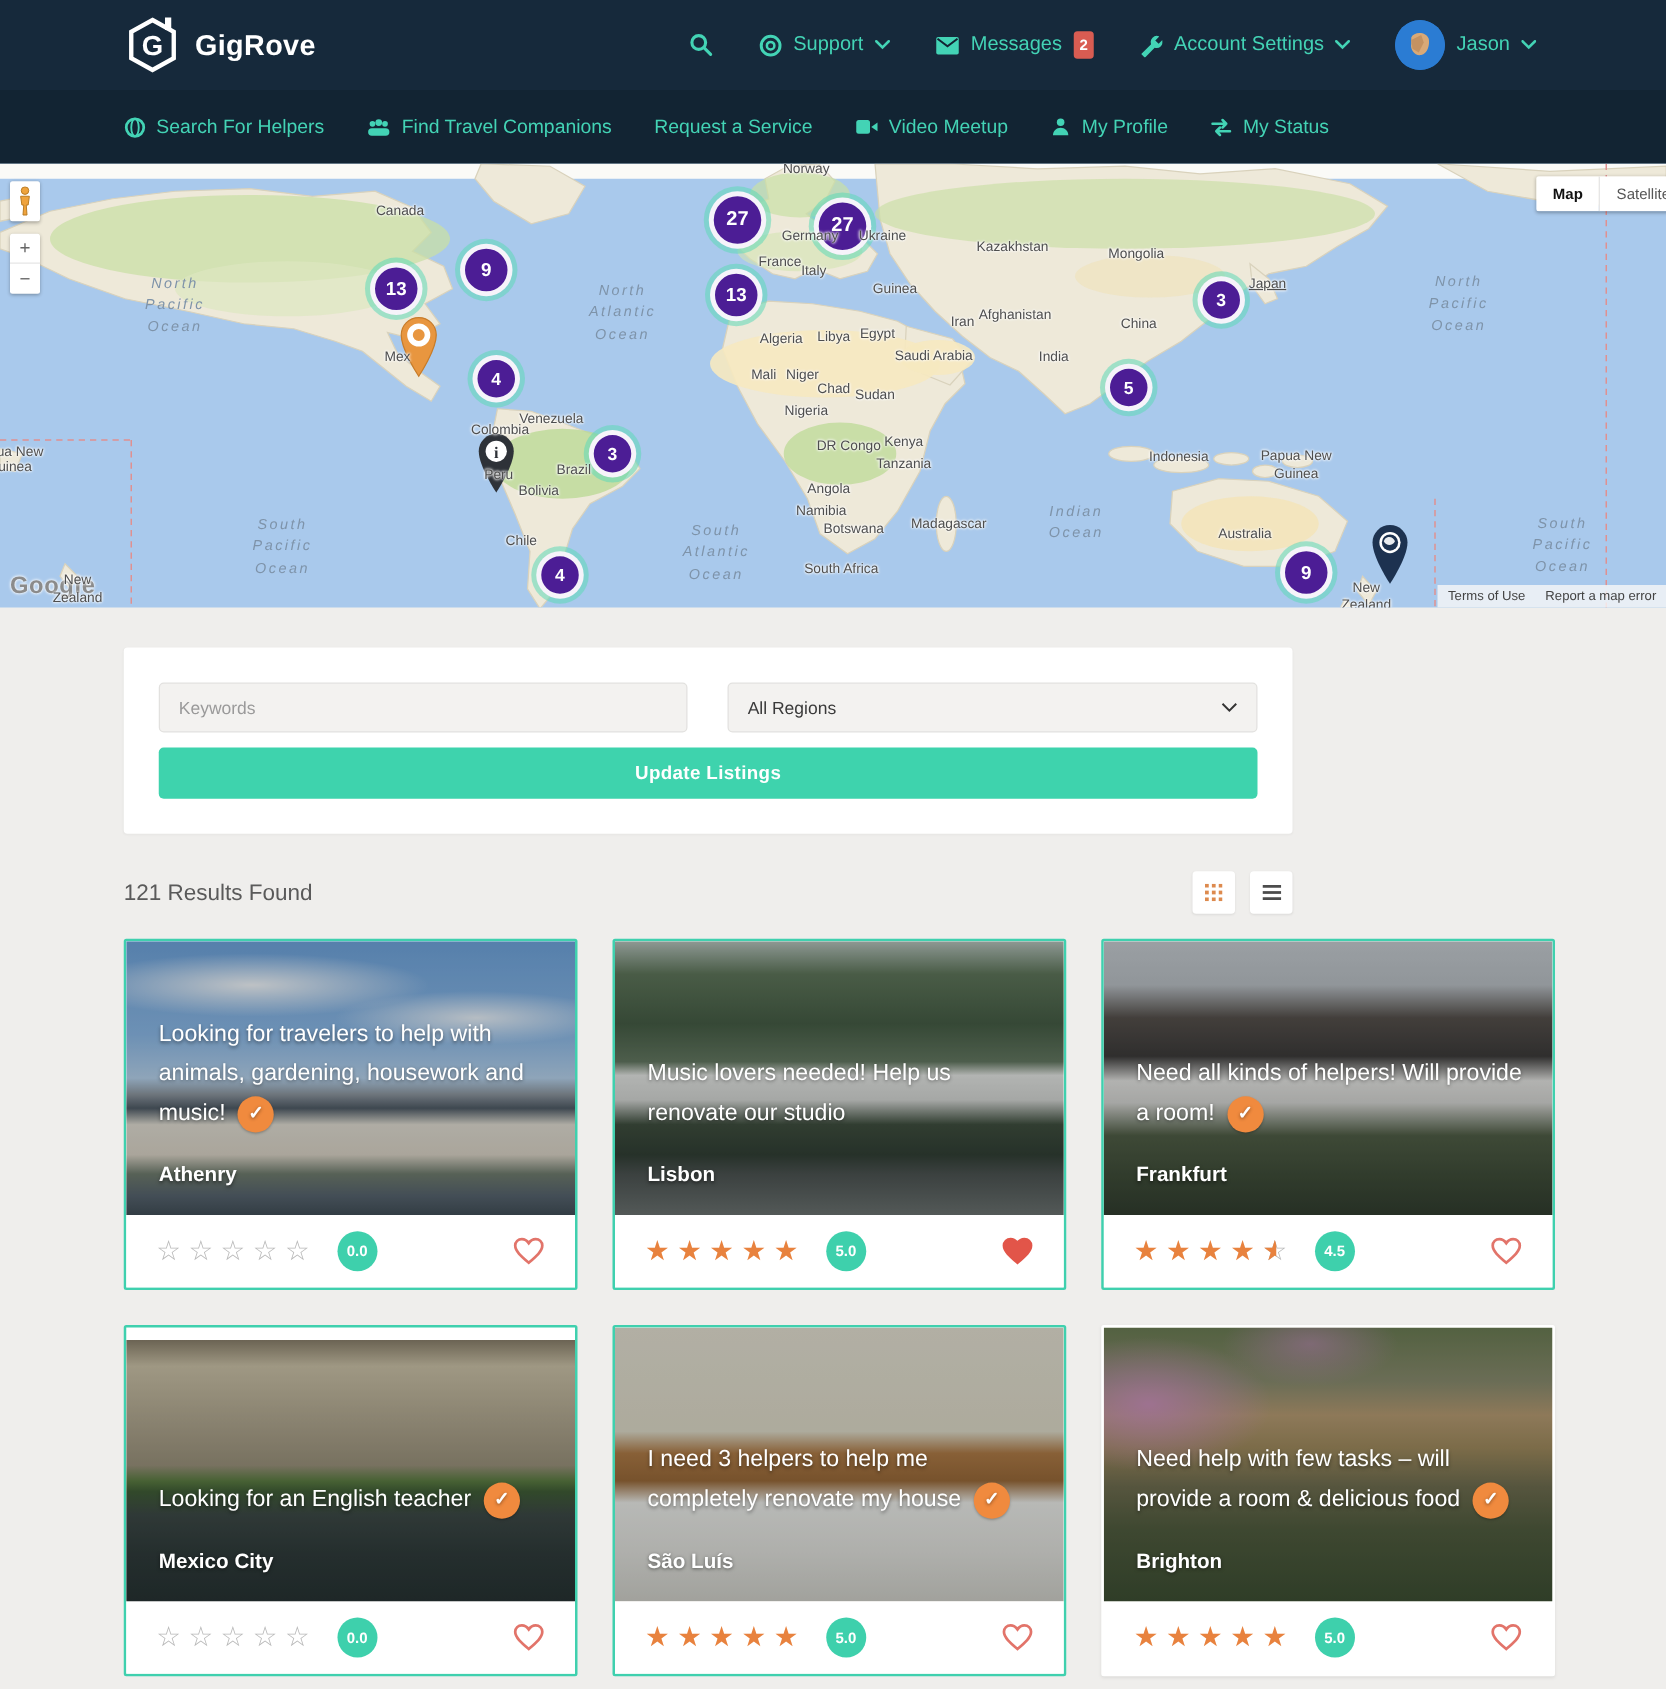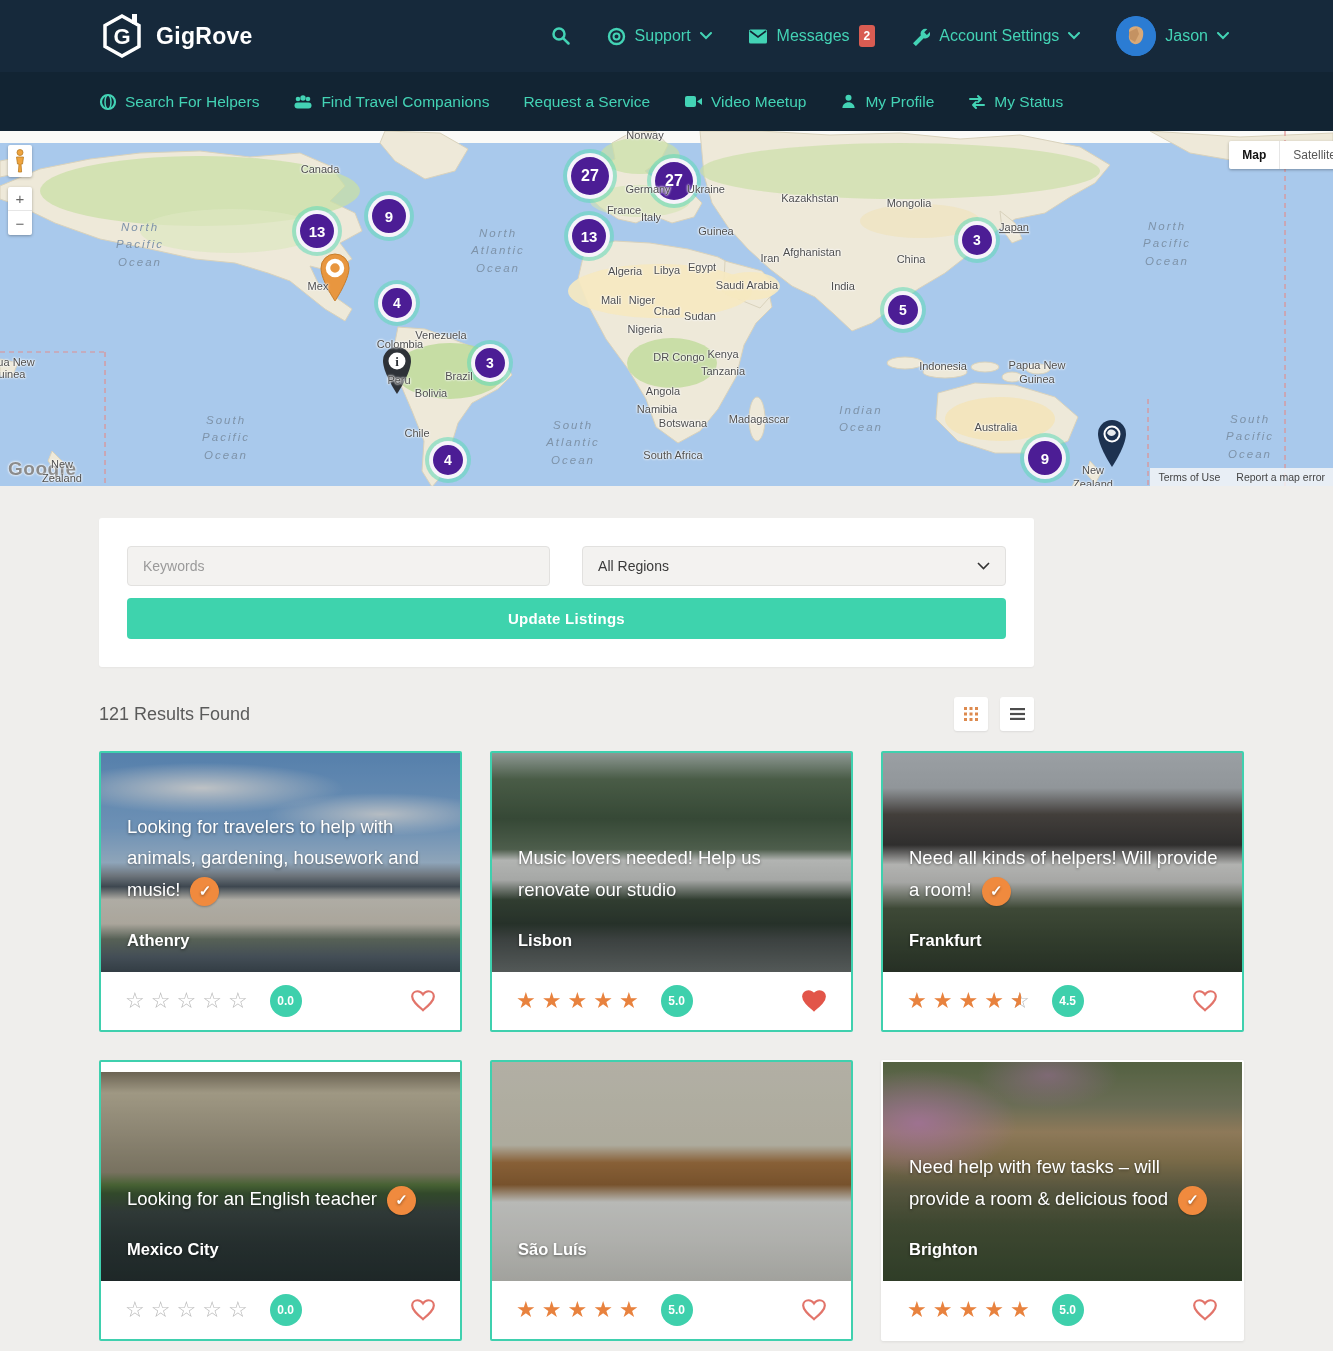--- a/index.html
+++ b/index.html
@@ -500,20 +500,21 @@
           <svg width="26" height="24" viewBox="0 0 24 22">
               <path d="M12 19.5C6.5 14.8 2 11 2 6.8 2 4 4.2 2 6.9 2c2 0 3.9 1.2 5.1 3 1.2-1.8 3.1-3 5.1-3C19.8 2 22 4 22 6.8c0 4.2-4.5 8-10 12.7z"></path>
             </svg>
         </div>
       </div>
     </article>
 
     <article class="card">
       <div class="card-img img-4">
         <div class="img-overlay"></div>
+        <h3 class="card-title"><span>I need 3 helpers to help me completely renovate my house</span><span class="verified">✓</span></h3>
         <div class="card-city">São Luís</div>
       </div>
       <div class="card-footer">
         <div class="stars">
             <span class="star full">★</span>
             <span class="star full">★</span>
             <span class="star full">★</span>
             <span class="star full">★</span>
             <span class="star full">★</span>
           </div>

